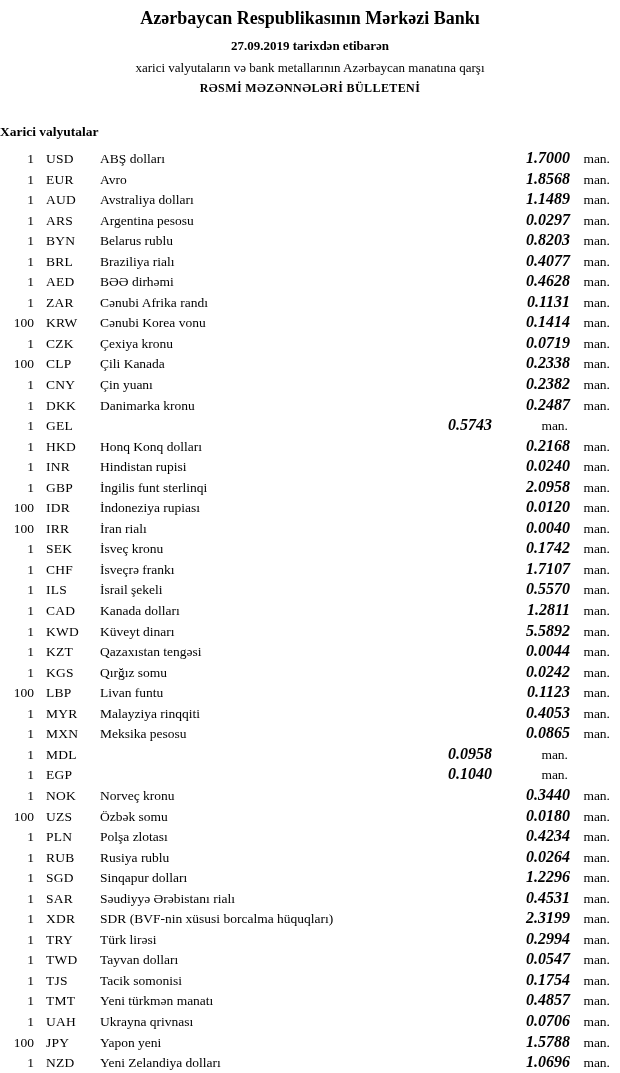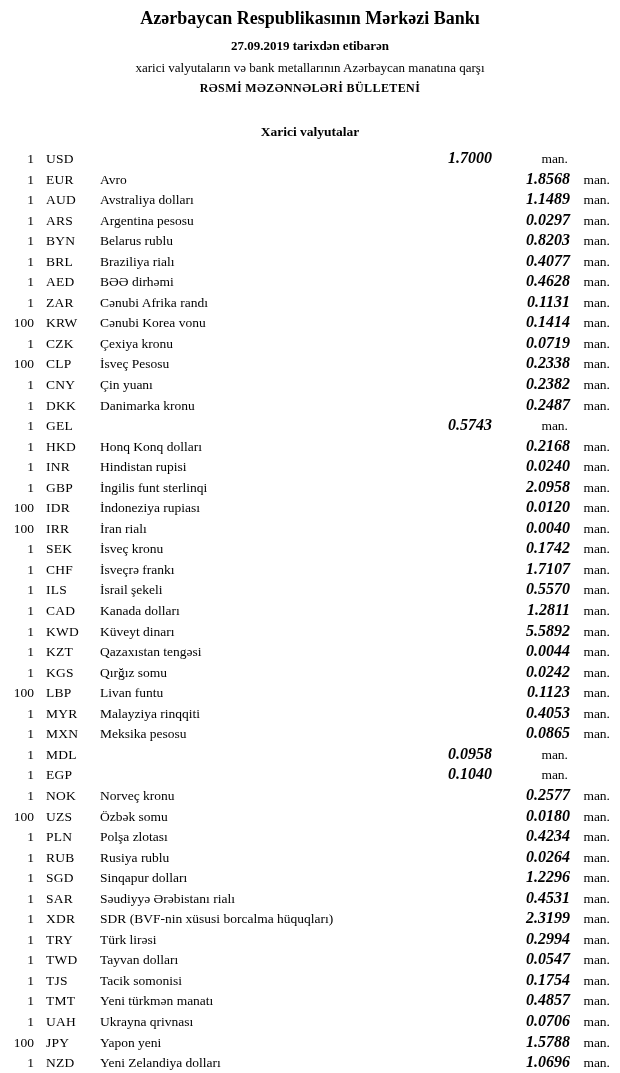--- a/index.html
+++ b/index.html
@@ -31,21 +31,20 @@
     font-size: 13px;
     margin-bottom: 5px;
   }
   .doc-bulletin {
     font-size: 12px;
     font-weight: bold;
     letter-spacing: 0.4px;
     margin-bottom: 28px;
   }
   .section-title {
-    text-align: center;
     font-size: 13.5px;
     font-weight: bold;
     margin-bottom: 9px;
   }
   .currency-table {
     width: 620px;
     padding: 0 8px 0 6px;
   }
   .row {
     display: grid;
@@ -75,20 +74,21 @@
     <div class="doc-subtitle">xarici valyutaların və bank metallarının Azərbaycan manatına qarşı</div>
     <div class="doc-bulletin">RƏSMİ MƏZƏNNƏLƏRİ BÜLLETENİ</div>
   </div>
 
   <div class="section-title">Xarici valyutalar</div>
 
   <div class="currency-table">
       <div class="row">
         <span class="qty">1</span>
         <span class="code">USD</span>
+        <span class="name">ABŞ dolları</span>
         <span class="rate">1.7000</span>
         <span class="unit">man.</span>
       </div>
       <div class="row">
         <span class="qty">1</span>
         <span class="code">EUR</span>
         <span class="name">Avro</span>
         <span class="rate">1.8568</span>
         <span class="unit">man.</span>
       </div>
@@ -144,21 +144,21 @@
       <div class="row">
         <span class="qty">1</span>
         <span class="code">CZK</span>
         <span class="name">Çexiya kronu</span>
         <span class="rate">0.0719</span>
         <span class="unit">man.</span>
       </div>
       <div class="row">
         <span class="qty">100</span>
         <span class="code">CLP</span>
-        <span class="name">İsveç Pesosu</span>
+        <span class="name">Çili Kanada</span>
         <span class="rate">0.2338</span>
         <span class="unit">man.</span>
       </div>
       <div class="row">
         <span class="qty">1</span>
         <span class="code">CNY</span>
         <span class="name">Çin yuanı</span>
         <span class="rate">0.2382</span>
         <span class="unit">man.</span>
       </div>
@@ -289,21 +289,21 @@
       <div class="row">
         <span class="qty">1</span>
         <span class="code">EGP</span>
         <span class="rate">0.1040</span>
         <span class="unit">man.</span>
       </div>
       <div class="row">
         <span class="qty">1</span>
         <span class="code">NOK</span>
         <span class="name">Norveç kronu</span>
-        <span class="rate">0.2577</span>
+        <span class="rate">0.3440</span>
         <span class="unit">man.</span>
       </div>
       <div class="row">
         <span class="qty">100</span>
         <span class="code">UZS</span>
         <span class="name">Özbək somu</span>
         <span class="rate">0.0180</span>
         <span class="unit">man.</span>
       </div>
       <div class="row">

